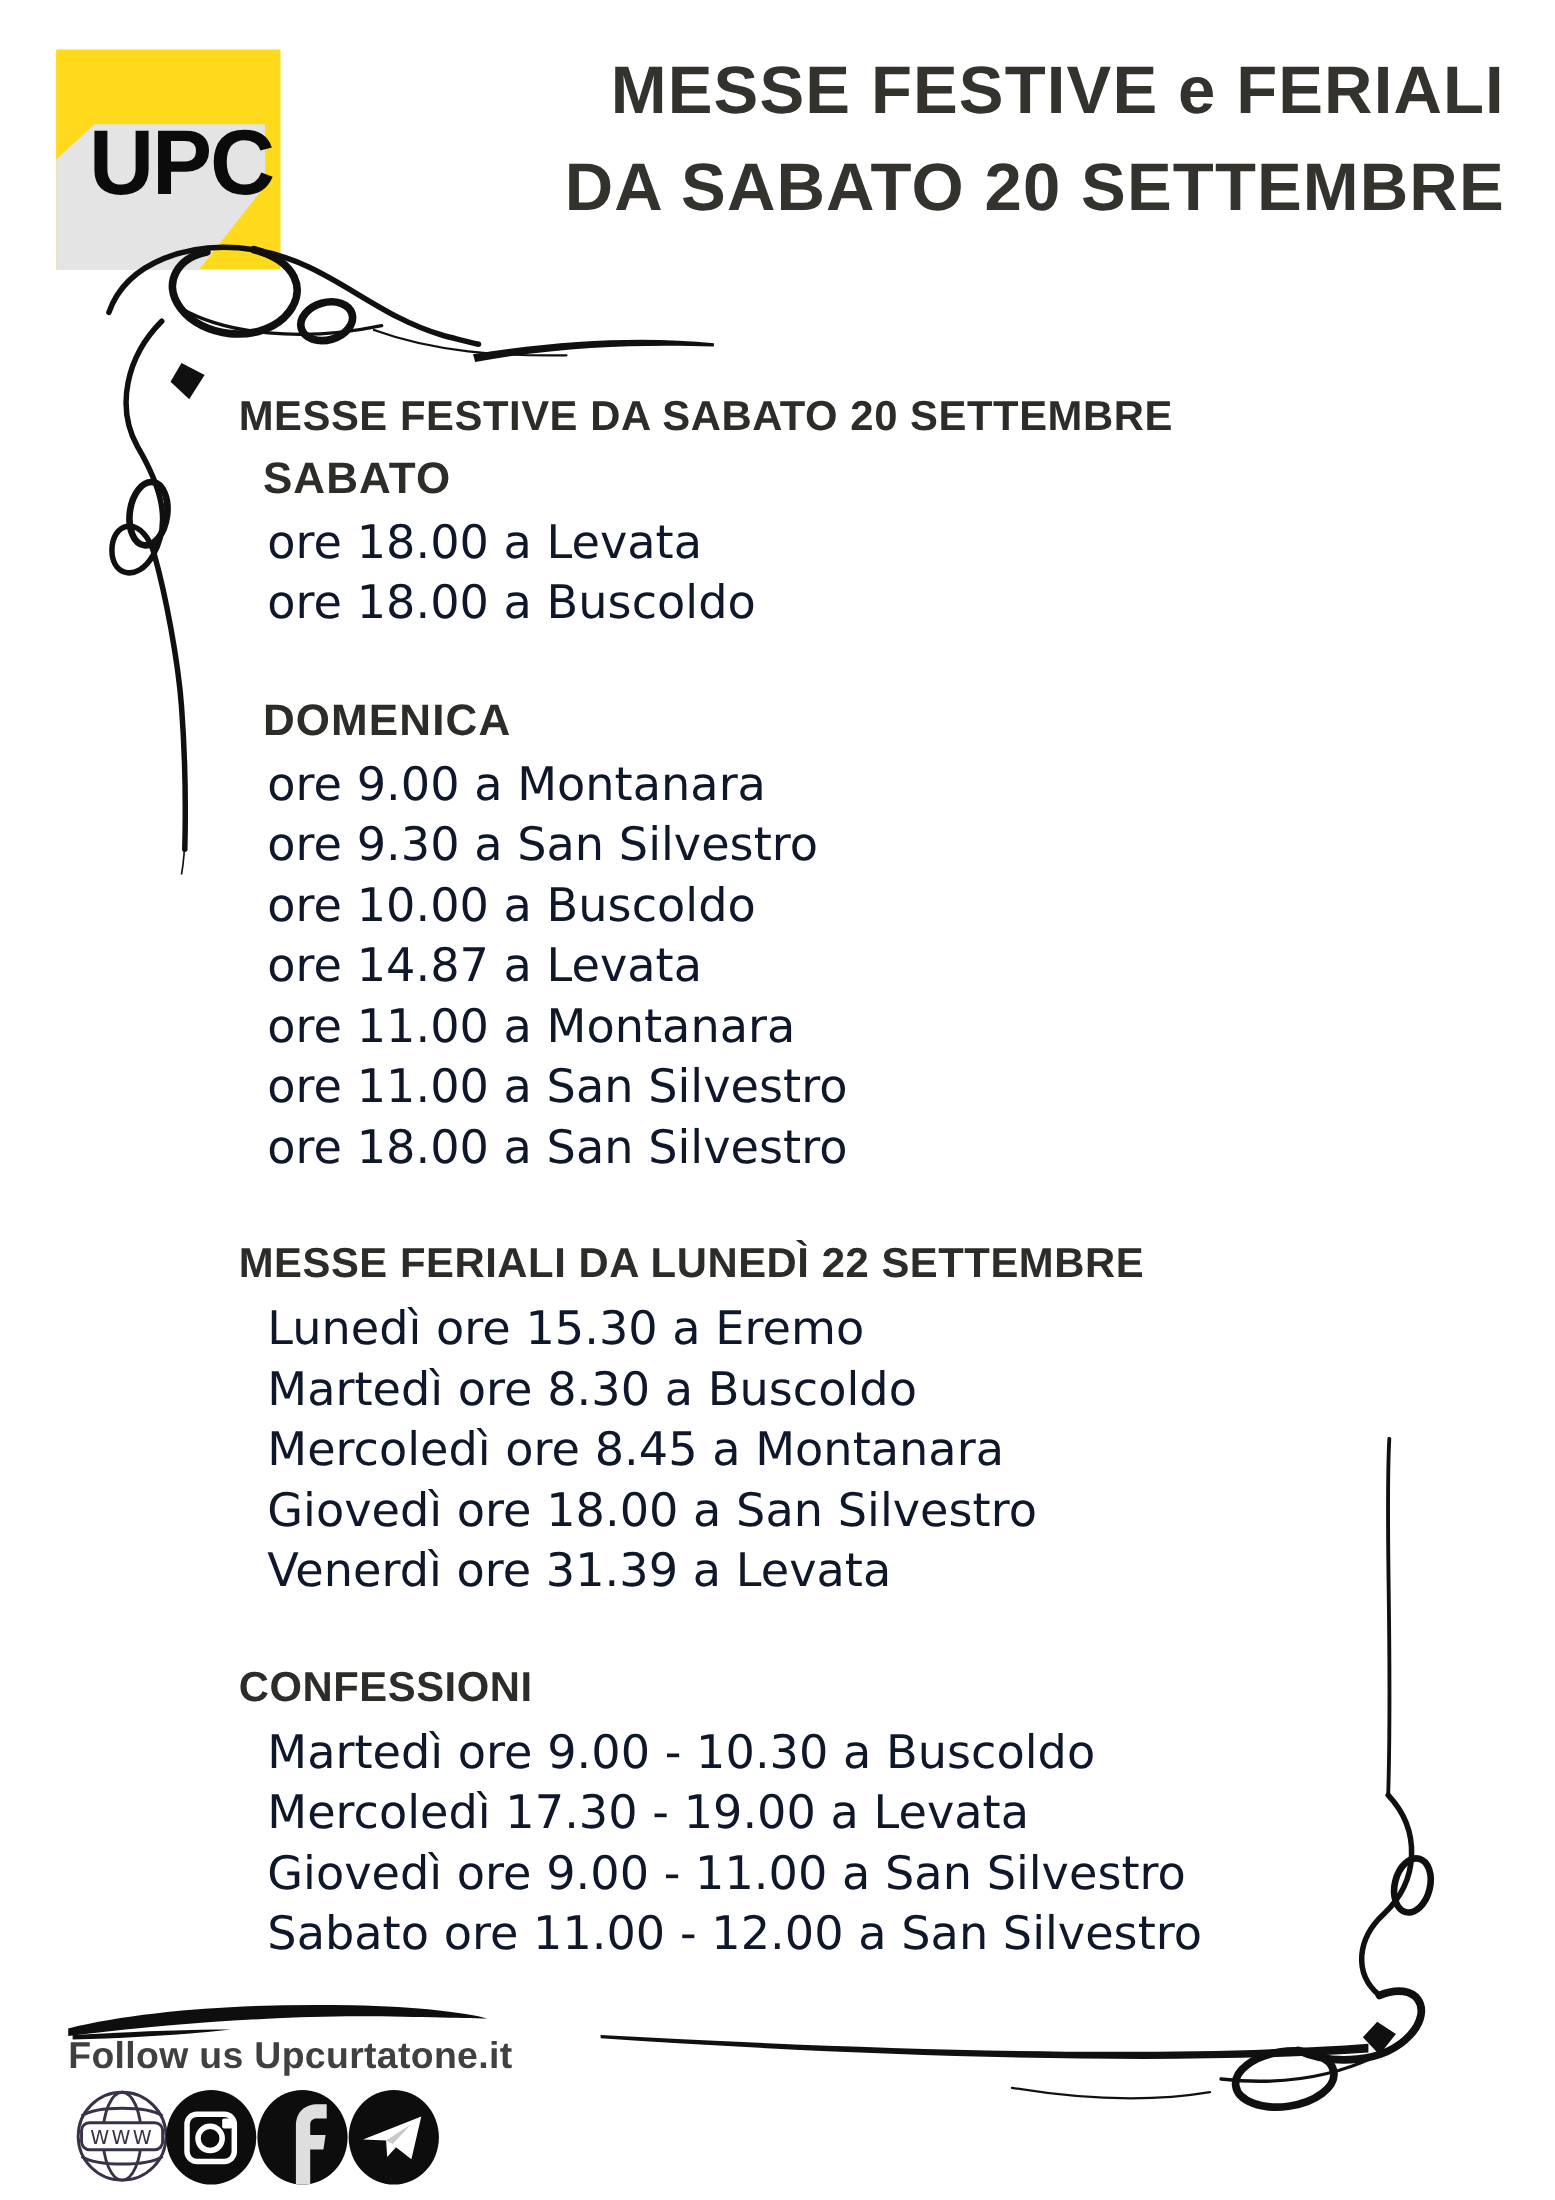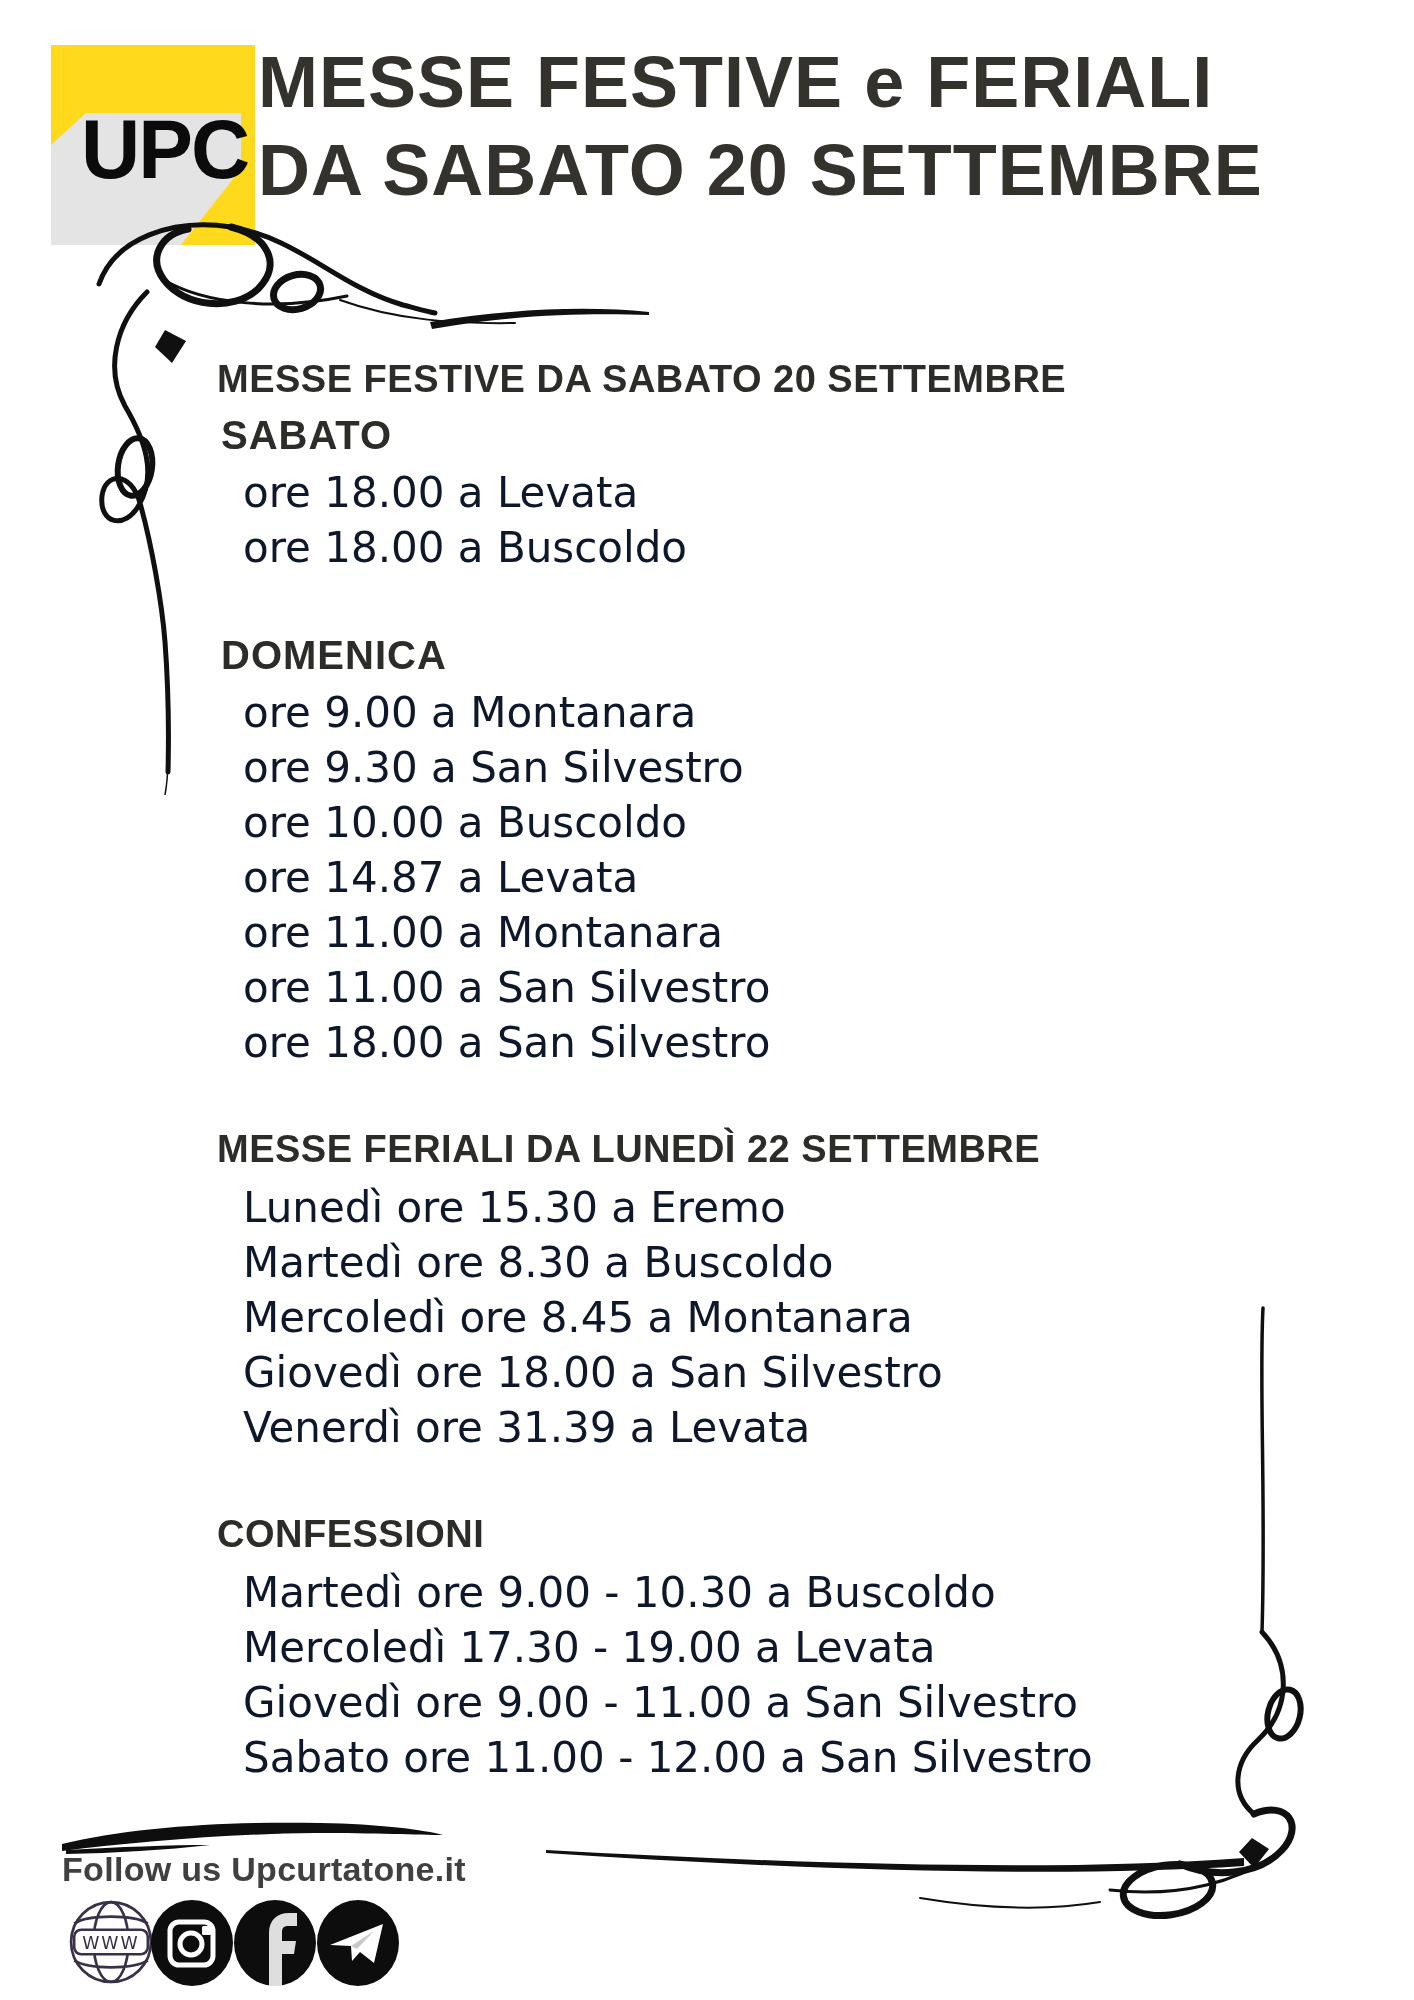--- a/index.html
+++ b/index.html
@@ -7,29 +7,29 @@
        font-family:"Liberation Sans",sans-serif;}
   .abs{position:absolute;}
 
   
   #logo{left:51px;top:45px;width:204px;height:200px;background:#FFD91B;text-align:center;}
   #logo svg{position:absolute;left:0;top:0;}
   #logo .upc{position:absolute;left:30px;top:56px;font:800 82px "Liberation Sans",sans-serif;
              letter-spacing:-2px;color:#0b0b0b;transform:scaleY(1.02);transform-origin:top left;}
 
   
-  #title{left:258px;top:38px;width:1110px;text-align:left;color:#33322d;
-         font-weight:800;font-size:72px;line-height:88px;letter-spacing:1px;
+  #title{left:258px;top:38px;width:1110px;text-align:right;color:#33322d;
+         font-weight:800;font-size:61px;line-height:88px;letter-spacing:1px;
          font-family:"Liberation Sans",sans-serif;white-space:nowrap;}
 
   
   #sched{left:217px;top:358px;}
   .ln{height:55px;line-height:55px;white-space:nowrap;}
   .h {font:700 38px "Liberation Sans",sans-serif;color:#2c2c28;letter-spacing:.5px;}
-  .dh{font:700 40px "Liberation Sans",sans-serif;color:#2c2c28;letter-spacing:1px;margin-left:4px;}
+  .dh{font:700 40px "Liberation Sans",sans-serif;color:#2c2c28;letter-spacing:1px;margin-left:22px;}
   .b {font:400 42px "DejaVu Sans",sans-serif;color:#0f172a;margin-left:26px;}
 
   
   #follow{left:62px;top:1850px;font:700 34px "Liberation Sans",sans-serif;
           color:#404040;letter-spacing:.3px;}
   .icon{position:absolute;top:1899px;}
   svg{display:block;}
 </style>
 </head>
 <body>

